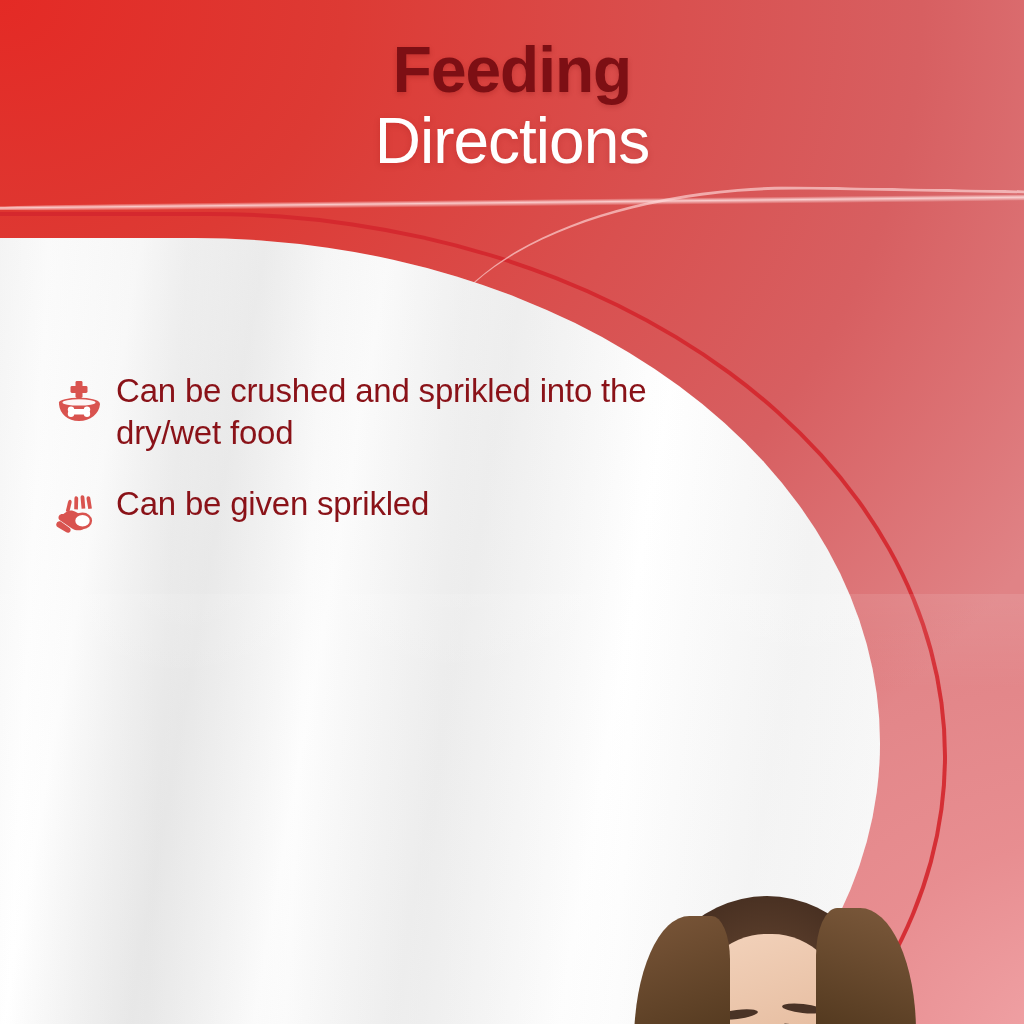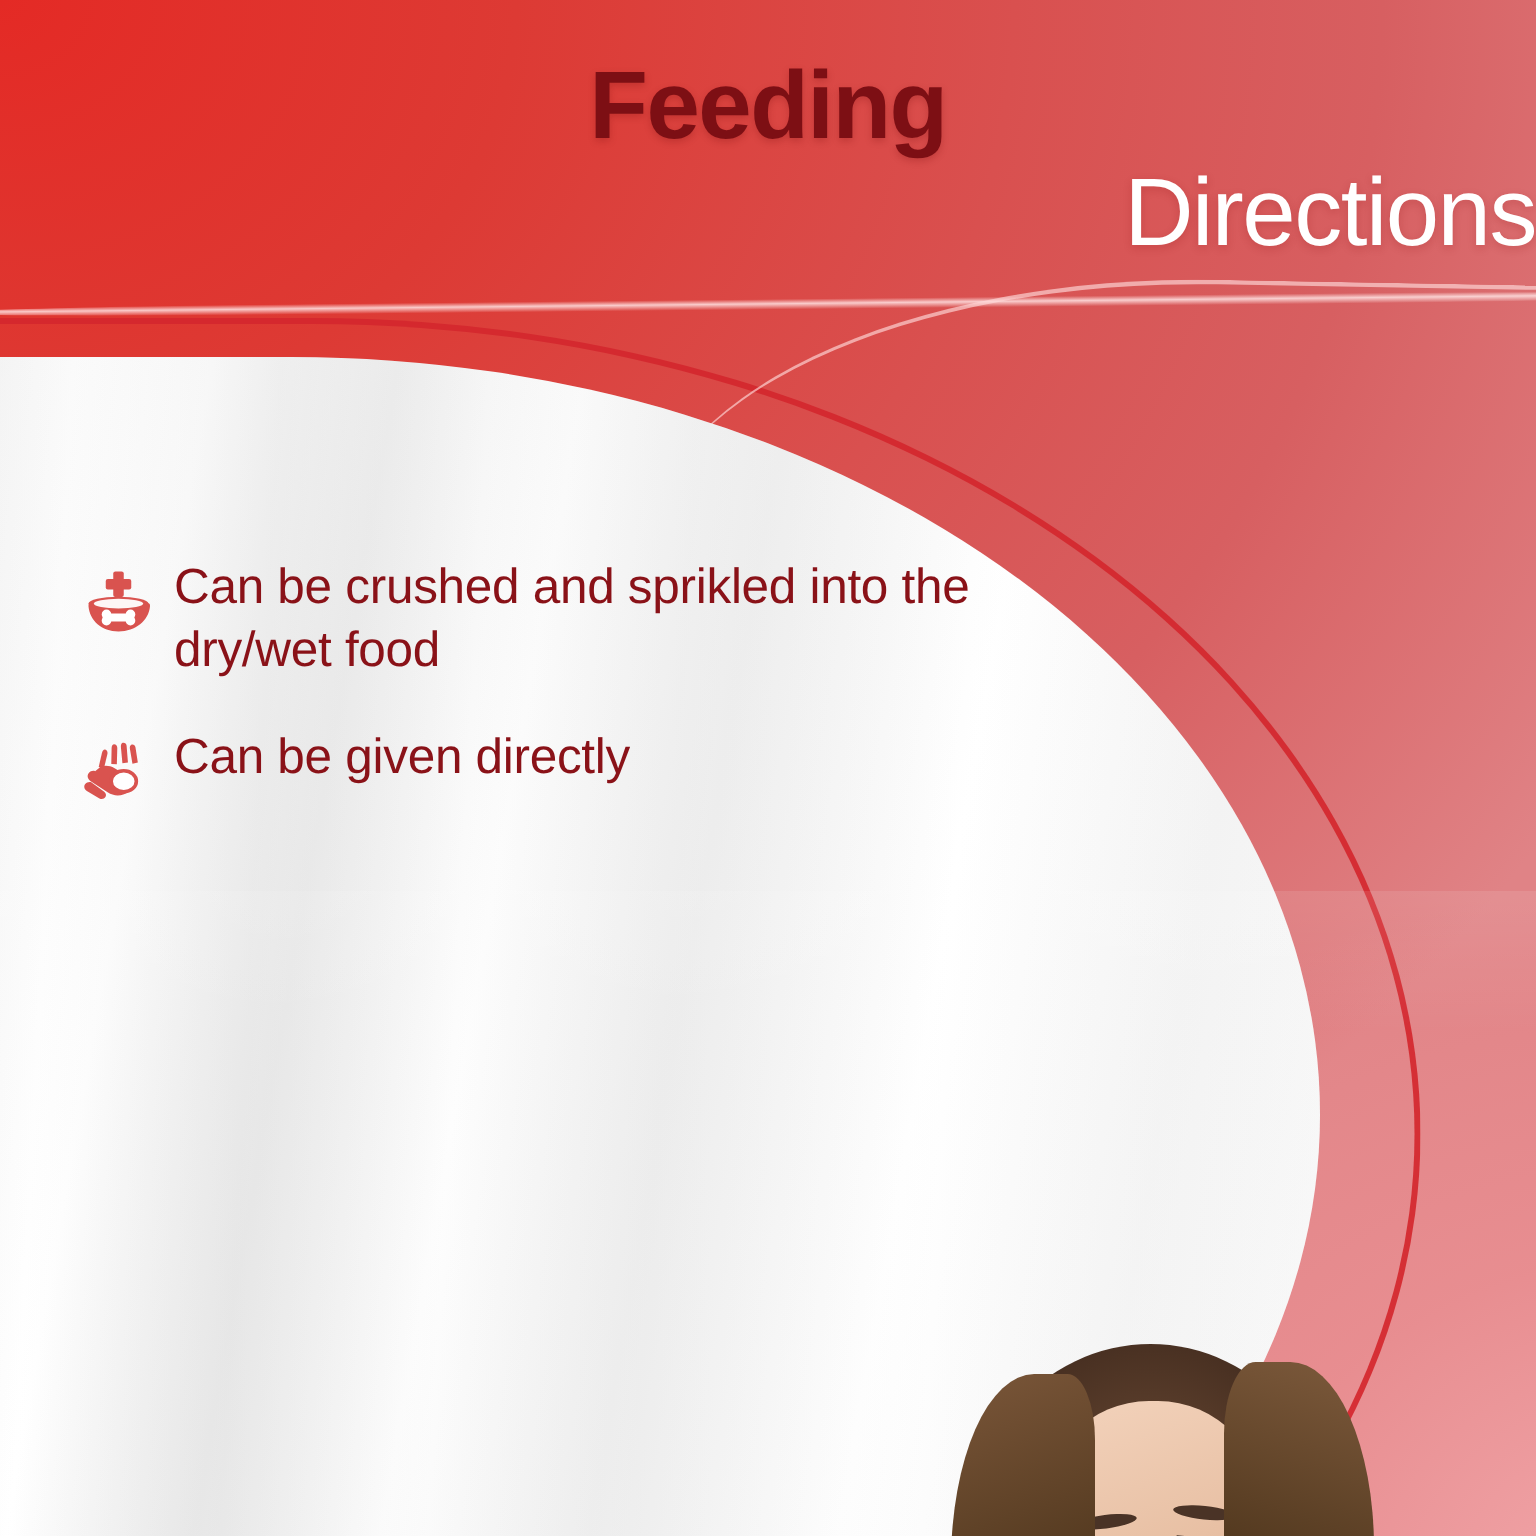--- a/index.html
+++ b/index.html
@@ -31,21 +31,20 @@
     margin:0;padding-top:38px;
     font-size:64px;line-height:1.02;font-weight:bold;
     color:#7d0f14;letter-spacing:-1px;
     text-shadow:0 2px 5px rgba(120,10,12,.25);
   }
   .title-line2{
     margin:0;padding-top:6px;
     font-size:64px;line-height:1.02;font-weight:normal;
     color:#ffffff;letter-spacing:-1px;
     text-shadow:0 2px 6px rgba(140,20,20,.22);
-    text-align:right;
   }
 
   
   .sheen{
     position:absolute;left:-40px;top:199px;width:1180px;height:7px;
     background:linear-gradient(180deg,rgba(255,255,255,0) 0%,rgba(255,226,226,.85) 45%,rgba(255,255,255,0) 100%);
     border-radius:50%/100%;
     transform:rotate(-0.6deg);
     z-index:4;
   }
@@ -201,21 +200,21 @@
             <path d="M27.8 4.2c1.3-.3 2.5.6 2.6 2l.9 11.2-3.7.4-1-10.8c-.1-1.3.3-2.5 1.2-2.8z"></path>
             <path d="M21.9 5.2c1.3-.1 2.3 1 2.3 2.4l-.3 10.9-3.7-.2.2-10.5c0-1.3.5-2.5 1.5-2.6z"></path>
             <path d="M16.1 8.7c1.2.3 1.8 1.6 1.5 2.9l-2.3 9.7-3.5-1 2.2-9.4c.3-1.2 1.1-2.4 2.1-2.2z"></path>
             <path d="M12.9 20.4c2.6-1.3 6.2-1.1 9.5.8l7.6 4.4c2.6 1.5 4.1 3.7 4.1 6.1 0 4.2-4.3 7.6-9.6 7.6-2.4 0-4.7-.7-6.5-1.9L6.2 29.6c-1.9-1.3-2.3-3.6-1-5.2 1-1.3 2.7-1.8 4.2-1.3z"></path>
             <path d="M6.8 30.5l8.7 6.3c1.2.9 1.5 2.4.8 3.6-.8 1.3-2.6 1.7-4 .9l-8.4-5c-1.7-1-2.2-3-1.2-4.4 1-1.4 2.8-1.8 4.1-1.4z"></path>
           </g>
           <ellipse cx="28.5" cy="29.8" rx="8.4" ry="7" fill="#ffffff"></ellipse>
           <ellipse cx="28.5" cy="29.8" rx="8.4" ry="7" fill="none" stroke="#d9534f" stroke-width="2.4"></ellipse>
         </svg>
       </span>
-      <span class="txt">Can be given directly</span>
+      <span class="txt">Can be given sprikled</span>
     </div>
 
   </div>
 
   <div class="photo-wide">
 
     <div class="woman-hair-back"></div>
 
     <div class="woman-face"></div>
     <div class="brow l"></div>

